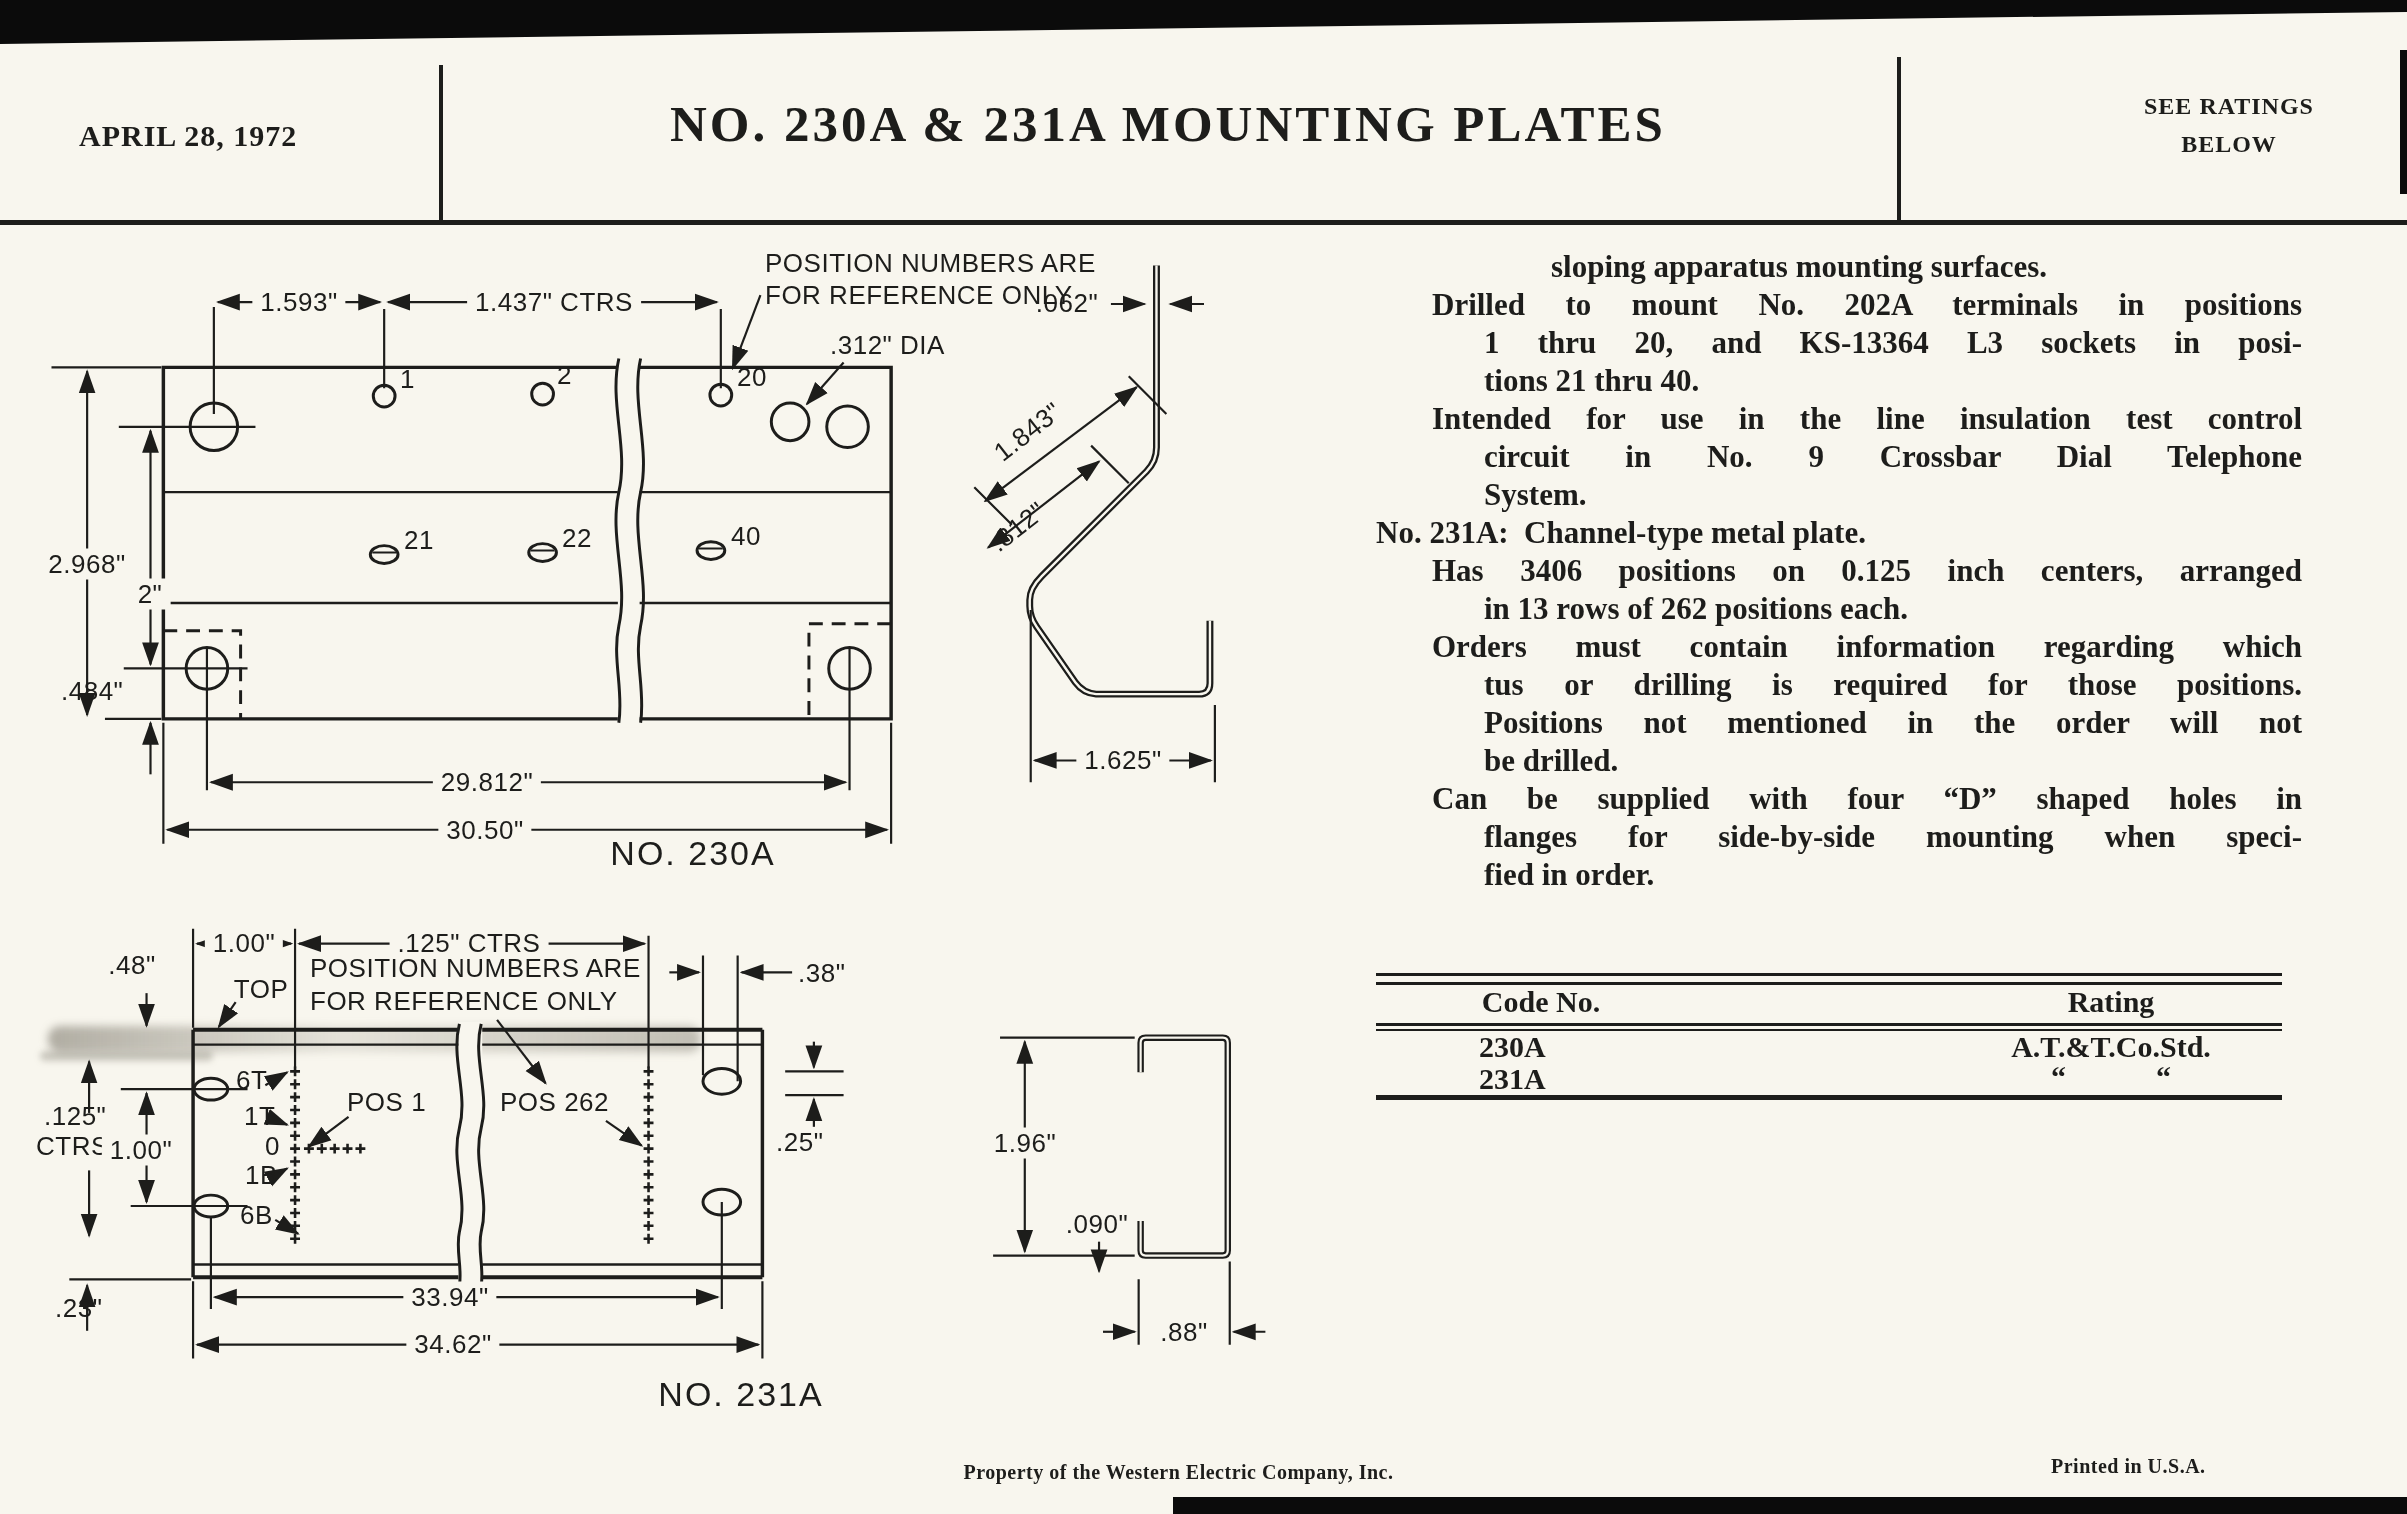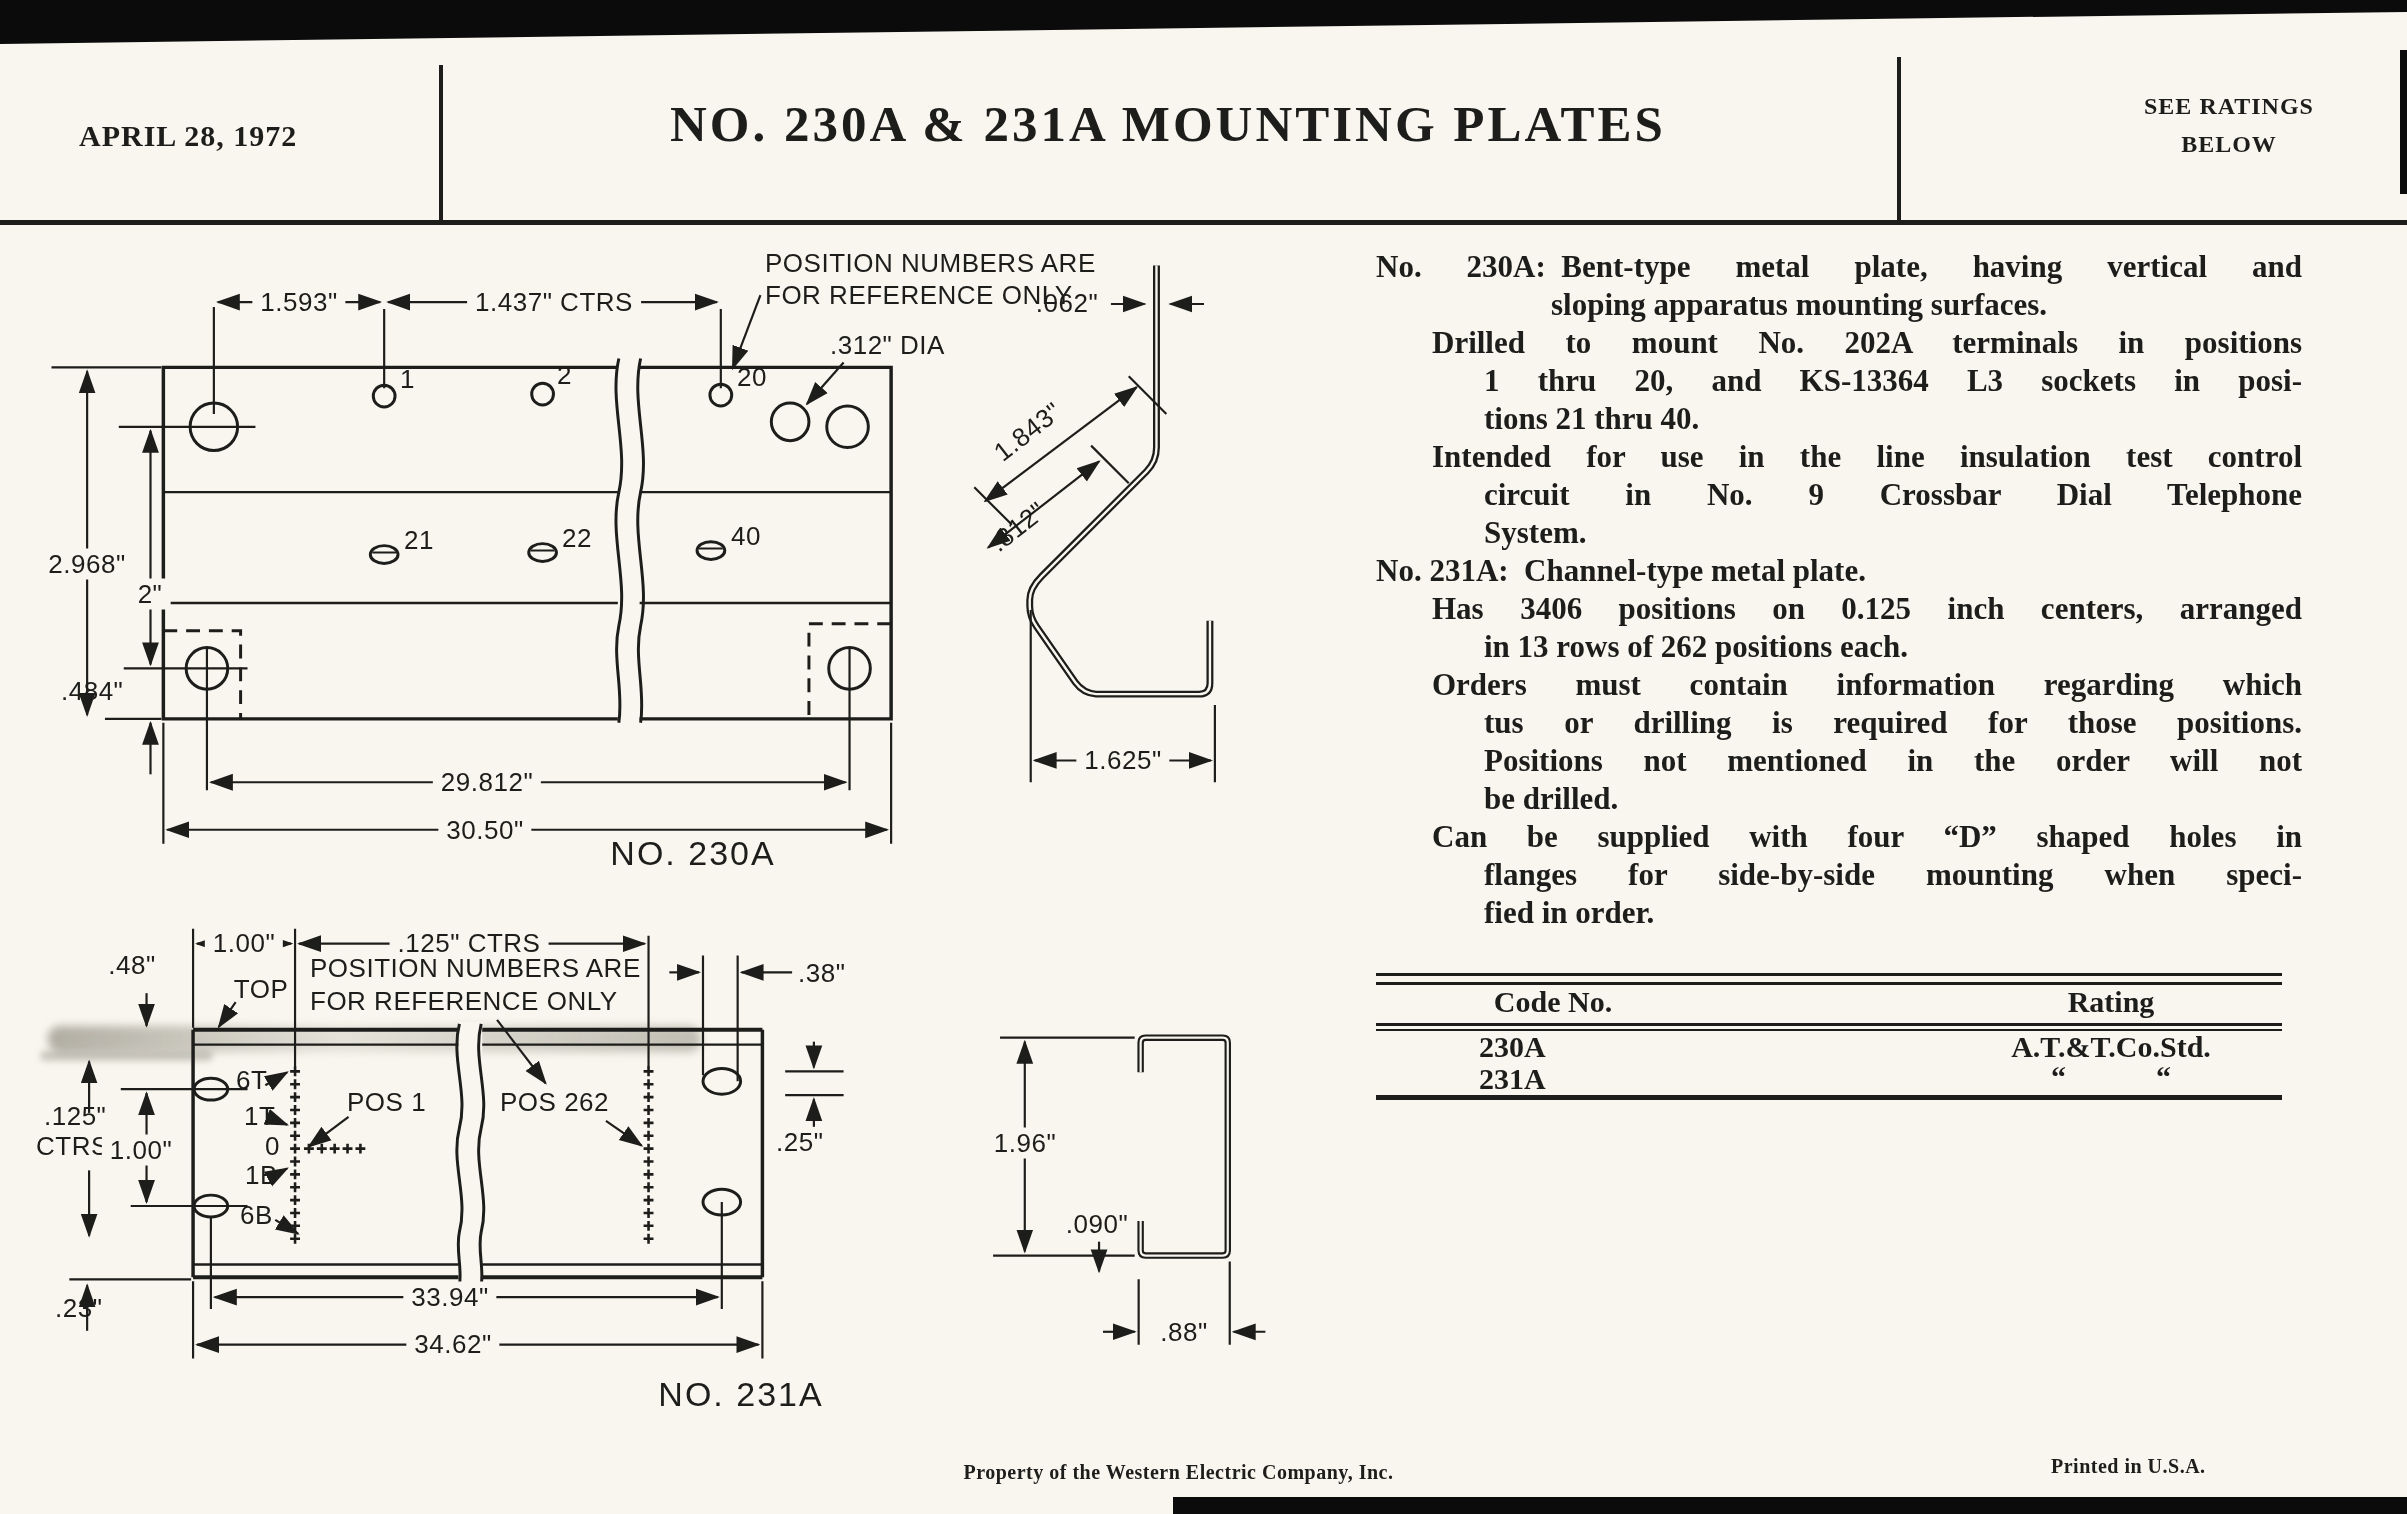--- a/index.html
+++ b/index.html
@@ -260,21 +260,20 @@
   <div class="lbl" style="left:776px;top:1127px;">.25"</div>
   <div class="lbl ctr patch" style="left:450px;top:1297px;">33.94"</div>
   <div class="lbl ctr patch" style="left:453px;top:1344px;">34.62"</div>
   <div class="lbl ctr dlabel" style="left:741px;top:1394px;">NO. 231A</div>
 
   <div class="lbl ctr patch" style="left:1025px;top:1143px;">1.96"</div>
   <div class="lbl ctr patch" style="left:1097px;top:1224px;">.090"</div>
   <div class="lbl ctr patch" style="left:1184px;top:1332px;">.88"</div>
 
   <div class="abs serif desc">
-    <div class="i0 j">No. 230A: Bent-type metal plate, having vertical and</div>
     <div class="i3">sloping apparatus mounting surfaces.</div>
     <div class="i1 j">Drilled to mount No. 202A terminals in positions</div>
     <div class="i2 j">1 thru 20, and KS-13364 L3 sockets in posi-</div>
     <div class="i2">tions 21 thru 40.</div>
     <div class="i1 j">Intended for use in the line insulation test control</div>
     <div class="i2 j">circuit in No. 9 Crossbar Dial Telephone</div>
     <div class="i2">System.</div>
     <div class="i0">No. 231A: Channel-type metal plate.</div>
     <div class="i1 j">Has 3406 positions on 0.125 inch centers, arranged</div>
     <div class="i2">in 13 rows of 262 positions each.</div>
@@ -283,21 +282,21 @@
     <div class="i2 j">Positions not mentioned in the order will not</div>
     <div class="i2">be drilled.</div>
     <div class="i1 j">Can be supplied with four “D” shaped holes in</div>
     <div class="i2 j">flanges for side-by-side mounting when speci-</div>
     <div class="i2">fied in order.</div>
   </div>
 
   <div class="abs serif rtable">
     <div class="rule" style="top:0;height:3px;"></div>
     <div class="rule" style="top:9px;height:3px;"></div>
-    <div class="tcell tc" style="left:68px;top:12px;font-family:Liberation Serif, serif;">Code No.</div>
+    <div class="tcell tc" style="left:56px;top:12px;font-family:Liberation Serif, serif;">Code No.</div>
     <div class="tcell tc" style="left:626px;top:12px;">Rating</div>
     <div class="rule" style="top:50px;height:3px;"></div>
     <div class="rule" style="top:56px;height:2px;"></div>
     <div class="tcell" style="left:103px;top:57px;">230A</div>
     <div class="tcell tc" style="left:626px;top:57px;">A.T.&amp;T.Co.Std.</div>
     <div class="tcell" style="left:103px;top:89px;">231A</div>
     <div class="tcell tc" style="left:626px;top:87px;">“   “</div>
     <div class="rule" style="top:122px;height:5px;"></div>
   </div>
 

